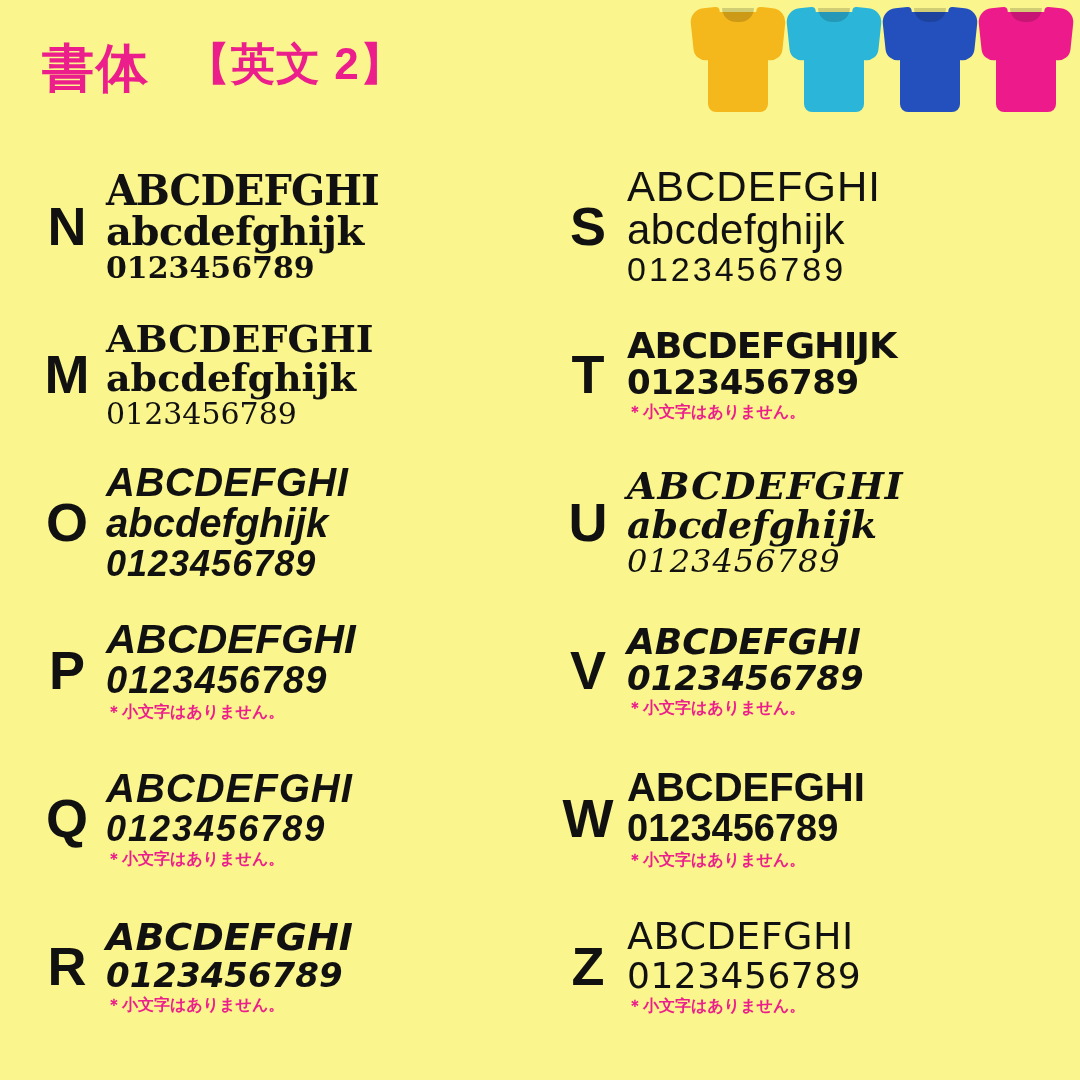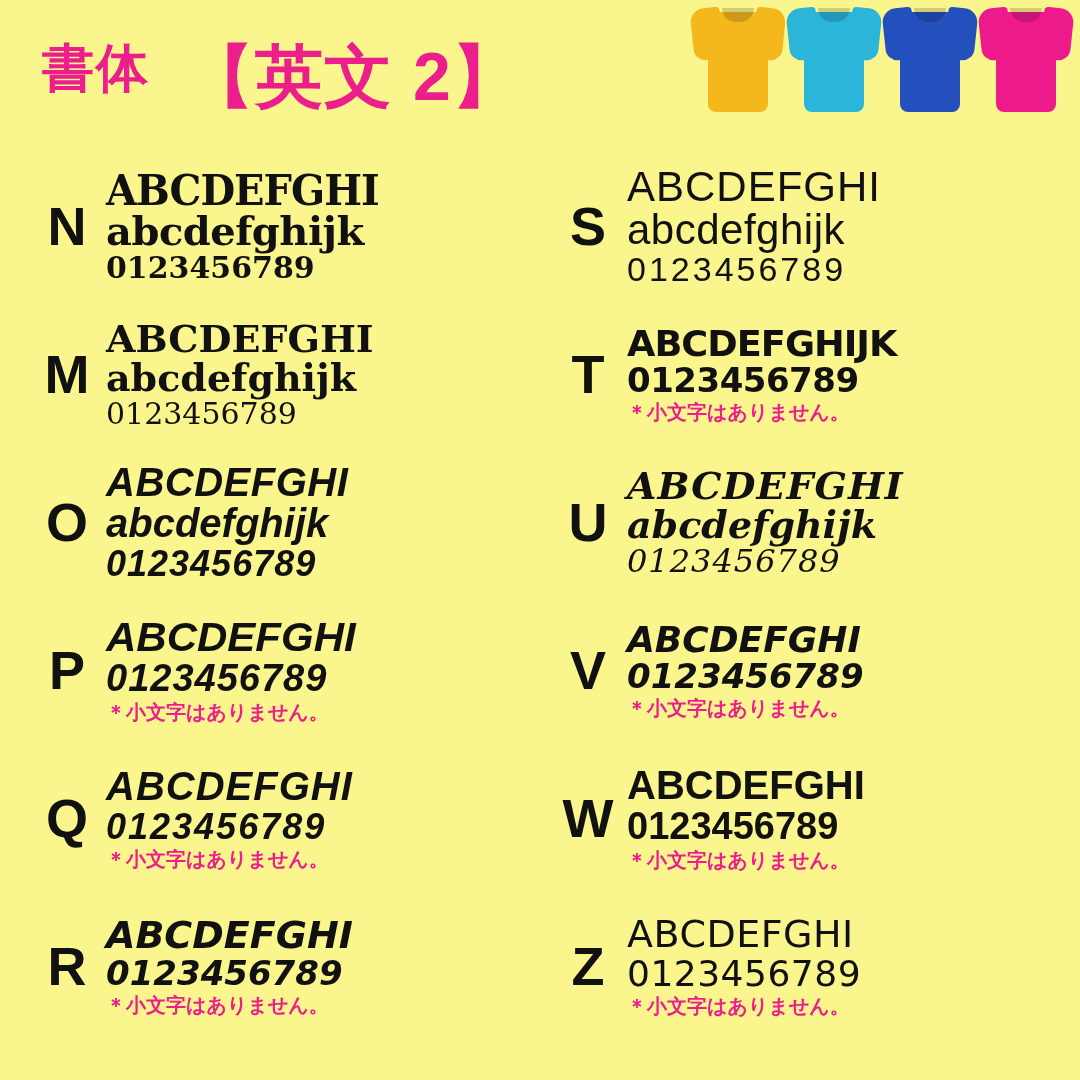--- a/index.html
+++ b/index.html
@@ -30,21 +30,21 @@
     gap: 36px;
   }
   .title-main {
     font-size: 52px;
     font-weight: bold;
     color: #ec1e8c;
     letter-spacing: 2px;
     line-height: 1;
   }
   .title-sub {
-    font-size: 68px;
+    font-size: 44px;
     font-weight: bold;
     color: #ec1e8c;
     letter-spacing: 1px;
     line-height: 1;
   }
   
   #shirts {
     position: absolute;
     top: 0;
     right: 8px;
@@ -121,21 +121,21 @@
   .sample {
     flex: 1 1 auto;
     color: #111;
     line-height: 1.04;
   }
   .sample .line {
     white-space: nowrap;
   }
   .note {
     color: #ec1e8c;
-    font-size: 20px;
+    font-size: 16px;
     font-weight: bold;
     font-family: "Liberation Sans", sans-serif;
     margin-top: 4px;
     white-space: nowrap;
   }
 
   
   .s-blackletter-1 .upper { font-family: "DejaVu Serif", serif; font-weight: bold; font-size: 40px; letter-spacing: -1px; transform: scaleY(1.08); transform-origin: left center; }
   .s-blackletter-1 .lower { font-family: "DejaVu Serif", serif; font-weight: bold; font-size: 40px; letter-spacing: -0.5px; }
   .s-blackletter-1 .num   { font-family: "DejaVu Serif", serif; font-weight: bold; font-size: 30px; letter-spacing: 0px; }

